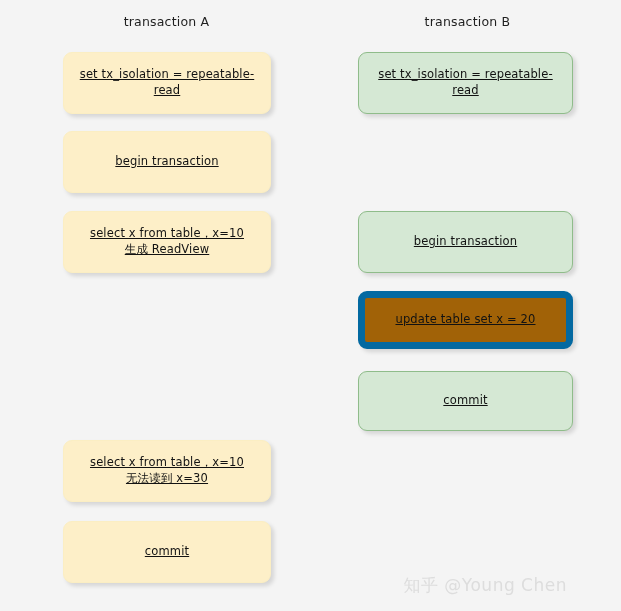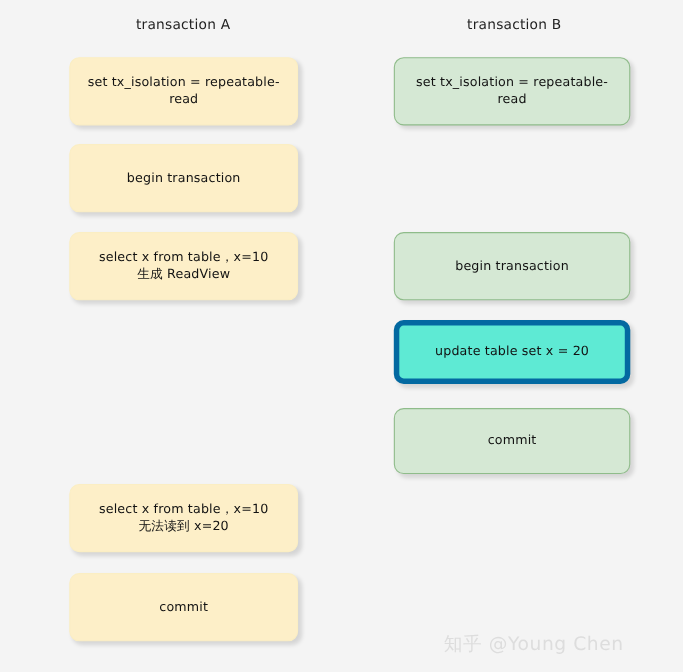--- a/index.html
+++ b/index.html
@@ -40,35 +40,36 @@
     flex-direction: column;
     align-items: center;
     justify-content: center;
     text-align: center;
     font-size: 11.5px;
     color: #121212;
     letter-spacing: 0.15px;
     line-height: 1.35;
     box-shadow: 3px 3px 4px rgba(0,0,0,0.13);
     padding: 4px 8px;
+    text-decoration: underline;
   }
 
   .node .line + .line { }
 
   .node.yellow {
     background: #fdefc8;
     border: 1px solid #fbeec3;
   }
   .node.green {
     background: #d5e8d4;
     border: 1px solid #8fbc8a;
   }
   .node.red {
-    background: #5eead4;
-    border: 5px solid #0369a1;
+    background: #a16207;
+    border: 7px solid #0369a1;
   }
 
   
   .n-a1 { left: 63px;  top: 52px;  width: 208px; height: 62px; }
   .n-a2 { left: 63px;  top: 131px; width: 208px; height: 62px; }
   .n-a3 { left: 63px;  top: 211px; width: 208px; height: 62px; }
   .n-a4 { left: 63px;  top: 440px; width: 208px; height: 62px; }
   .n-a5 { left: 63px;  top: 521px; width: 208px; height: 62px; }
 
   
@@ -105,21 +106,21 @@
     <span class="line">begin transaction</span>
   </div>
 
   <div class="node yellow n-a3">
     <span class="line">select x from table，x=10</span>
     <span class="line">生成 ReadView</span>
   </div>
 
   <div class="node yellow n-a4">
     <span class="line">select x from table，x=10</span>
-    <span class="line">无法读到 x=20</span>
+    <span class="line">无法读到 x=30</span>
   </div>
 
   <div class="node yellow n-a5">
     <span class="line">commit</span>
   </div>
 
   <div class="node green n-b1">
     <span class="line">set tx_isolation = repeatable-read</span>
   </div>
 

